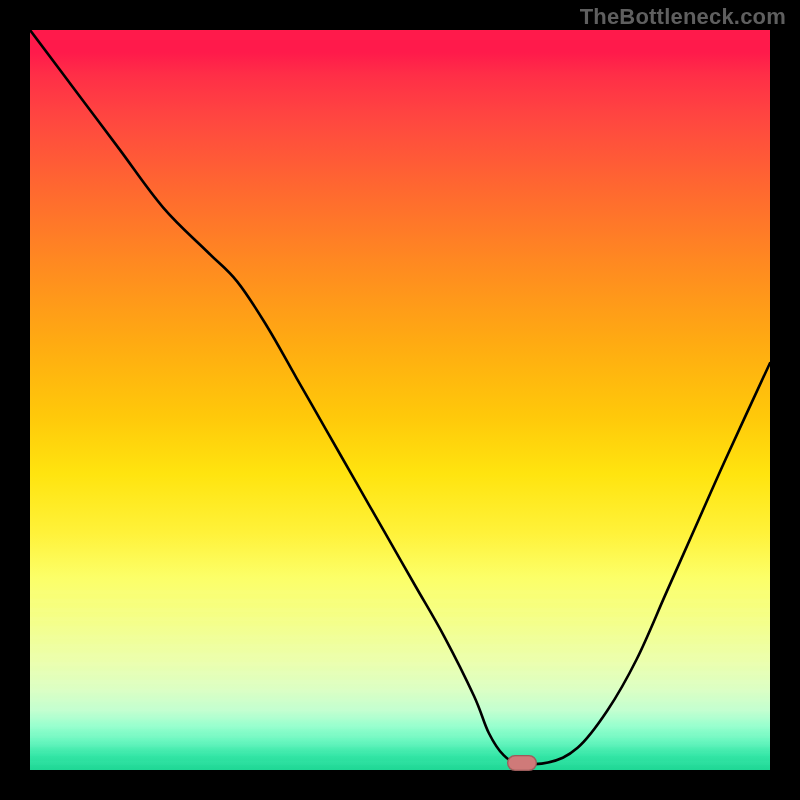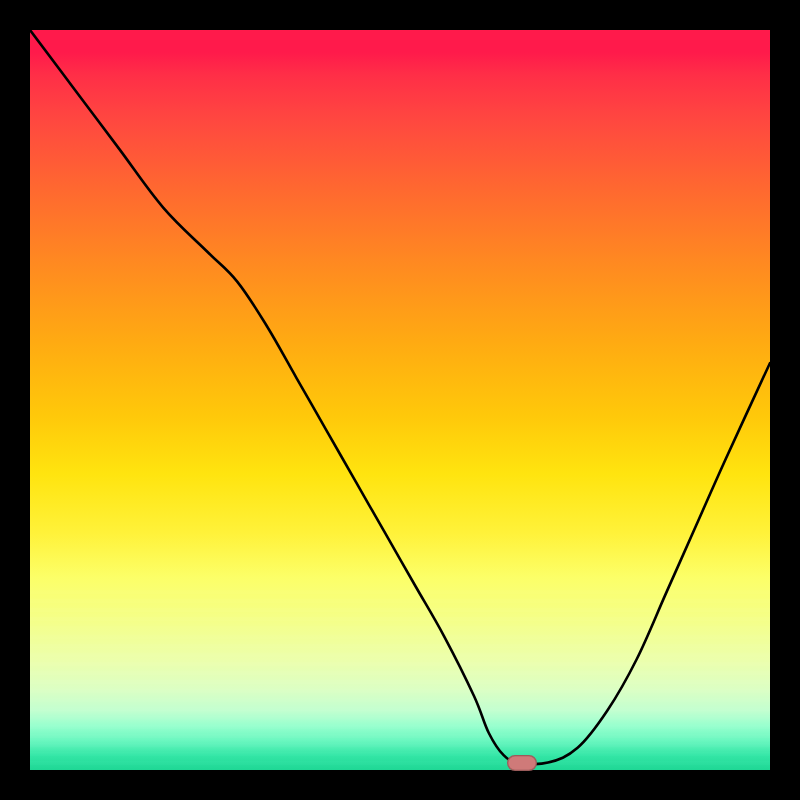--- a/index.html
+++ b/index.html
@@ -96,20 +96,21 @@
     background: #cf7a79;
     border: 1px solid rgba(0,0,0,0.25);
     transform: translate(-50%, -50%);
     box-shadow: 0 0 0 0.5px rgba(0,0,0,0.15) inset;
   }
 </style>
 </head>
 <body>
 
 <div class="frame">
+  <div class="watermark">TheBottleneck.com</div>
 
   <div class="plot-wrap">
     <div class="plot">
       <div class="gradient"></div>
       <div class="bands"></div>
 
       <svg class="curve" viewBox="0 0 740 740" preserveAspectRatio="none">
         <path id="curve-path" fill="none" stroke="#000" stroke-width="2.6" stroke-linejoin="round" stroke-linecap="round" d="M 0.00 0.00 C 7.99 10.66, 28.42 37.89, 44.40 59.20 C 60.38 80.51, 72.82 97.09, 88.80 118.40 C 104.78 139.71, 117.22 158.95, 133.20 177.60 C 149.18 196.25, 164.28 208.68, 177.60 222.00 C 190.92 235.32, 196.54 238.28, 207.20 251.60 C 217.86 264.92, 226.14 278.68, 236.80 296.00 C 247.46 313.32, 255.74 329.15, 266.40 347.80 C 277.06 366.45, 285.34 380.95, 296.00 399.60 C 306.66 418.25, 314.94 432.75, 325.60 451.40 C 336.26 470.05, 344.54 484.55, 355.20 503.20 C 365.86 521.85, 374.14 536.35, 384.80 555.00 C 395.46 573.65, 403.74 586.82, 414.40 606.80 C 425.06 626.78, 436.01 648.68, 444.00 666.00 C 451.99 683.32, 453.47 692.34, 458.80 703.00 C 464.13 713.66, 468.27 719.87, 473.60 725.20 C 478.93 730.53, 480.41 731.27, 488.40 732.60 C 496.39 733.93, 507.34 735.26, 518.00 732.60 C 528.66 729.94, 536.94 727.12, 547.60 717.80 C 558.26 708.48, 566.54 696.78, 577.20 680.80 C 587.86 664.82, 596.14 650.31, 606.80 629.00 C 617.46 607.69, 625.74 586.38, 636.40 562.40 C 647.06 538.42, 655.34 519.78, 666.00 495.80 C 676.66 471.82, 682.28 458.50, 695.60 429.20 C 708.92 399.90, 732.01 350.32, 740.00 333.00"></path>
       </svg>
 

